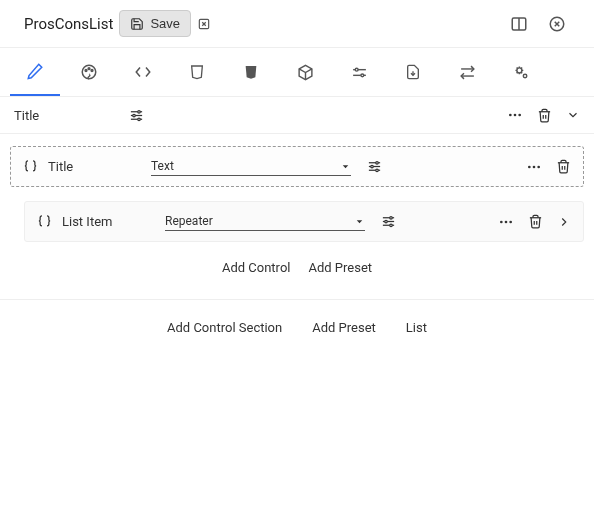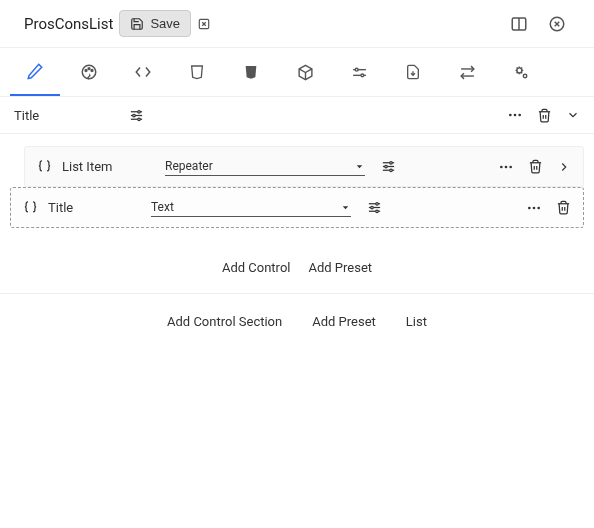--- a/index.html
+++ b/index.html
@@ -146,20 +146,21 @@
       justify-content: center;
       gap: 18px;
       padding: 18px 0;
       color: #333;
     }
     .inline-actions span {
       cursor: pointer;
     }
     .bottom-actions {
       border-top: 1px solid #eee;
+      margin-top: 6px;
       display: flex;
       justify-content: center;
       gap: 30px;
       padding: 20px 0;
       color: #333;
     }
     .bottom-actions span {
       cursor: pointer;
     }
     svg { display: block; }
@@ -308,32 +309,32 @@
     <span>
       <svg width="14" height="14" viewBox="0 0 24 24" fill="none" stroke="currentColor" stroke-width="2">
           <polyline points="6 9 12 15 18 9"></polyline>
         </svg>
     </span>
   </div>
 </div>
 
 <div class="controls-area">
 
-  <div class="control-row solid">
+  <div class="control-row dashed">
     <div class="ctrl-label">
       <span>
         <svg width="15" height="15" viewBox="0 0 24 24" fill="none" stroke="currentColor" stroke-width="2">
             <path d="M8 3c-2 0-3 1-3 3v3c0 1-1 2-2 2 1 0 2 1 2 2v3c0 2 1 3 3 3"></path>
             <path d="M16 3c2 0 3 1 3 3v3c0 1 1 2 2 2-1 0-2 1-2 2v3c0 2-1 3-3 3"></path>
           </svg>
       </span>
-      <span>List Item</span>
+      <span>Title</span>
     </div>
     <div class="select-wrap">
-      <span class="select-text">Repeater</span>
+      <span class="select-text">Text</span>
       <svg width="11" height="11" viewBox="0 0 24 24" fill="currentColor">
           <polygon points="6 9 18 9 12 16"></polygon>
         </svg>
     </div>
     <span>
       <svg width="15" height="15" viewBox="0 0 24 24" fill="none" stroke="currentColor" stroke-width="2">
           <line x1="3" y1="6" x2="21" y2="6"></line>
           <line x1="3" y1="12" x2="21" y2="12"></line>
           <line x1="3" y1="18" x2="21" y2="18"></line>
           <circle cx="16" cy="6" r="2" fill="#fff"></circle>
@@ -350,40 +351,35 @@
           </svg>
       </span>
       <span>
         <svg width="15" height="15" viewBox="0 0 24 24" fill="none" stroke="currentColor" stroke-width="2">
             <polyline points="3 6 5 6 21 6"></polyline>
             <path d="M19 6l-1 14a2 2 0 0 1-2 2H8a2 2 0 0 1-2-2L5 6"></path>
             <path d="M10 11v6M14 11v6"></path>
             <path d="M8 6V4a2 2 0 0 1 2-2h4a2 2 0 0 1 2 2v2"></path>
           </svg>
       </span>
-      <span>
-        <svg width="14" height="14" viewBox="0 0 24 24" fill="none" stroke="currentColor" stroke-width="2">
-            <polyline points="9 6 15 12 9 18"></polyline>
-          </svg>
-      </span>
-    </div>
-  </div>
-
-  <div class="control-row dashed">
+    </div>
+  </div>
+
+  <div class="control-row solid">
     <div class="ctrl-label">
       <span>
         <svg width="15" height="15" viewBox="0 0 24 24" fill="none" stroke="currentColor" stroke-width="2">
             <path d="M8 3c-2 0-3 1-3 3v3c0 1-1 2-2 2 1 0 2 1 2 2v3c0 2 1 3 3 3"></path>
             <path d="M16 3c2 0 3 1 3 3v3c0 1 1 2 2 2-1 0-2 1-2 2v3c0 2-1 3-3 3"></path>
           </svg>
       </span>
-      <span>Title</span>
+      <span>List Item</span>
     </div>
     <div class="select-wrap">
-      <span class="select-text">Text</span>
+      <span class="select-text">Repeater</span>
       <svg width="11" height="11" viewBox="0 0 24 24" fill="currentColor">
           <polygon points="6 9 18 9 12 16"></polygon>
         </svg>
     </div>
     <span>
       <svg width="15" height="15" viewBox="0 0 24 24" fill="none" stroke="currentColor" stroke-width="2">
           <line x1="3" y1="6" x2="21" y2="6"></line>
           <line x1="3" y1="12" x2="21" y2="12"></line>
           <line x1="3" y1="18" x2="21" y2="18"></line>
           <circle cx="16" cy="6" r="2" fill="#fff"></circle>
@@ -400,20 +396,25 @@
           </svg>
       </span>
       <span>
         <svg width="15" height="15" viewBox="0 0 24 24" fill="none" stroke="currentColor" stroke-width="2">
             <polyline points="3 6 5 6 21 6"></polyline>
             <path d="M19 6l-1 14a2 2 0 0 1-2 2H8a2 2 0 0 1-2-2L5 6"></path>
             <path d="M10 11v6M14 11v6"></path>
             <path d="M8 6V4a2 2 0 0 1 2-2h4a2 2 0 0 1 2 2v2"></path>
           </svg>
       </span>
+      <span>
+        <svg width="14" height="14" viewBox="0 0 24 24" fill="none" stroke="currentColor" stroke-width="2">
+            <polyline points="9 6 15 12 9 18"></polyline>
+          </svg>
+      </span>
     </div>
   </div>
 
   <div class="inline-actions">
     <span>Add Control</span>
     <span>Add Preset</span>
   </div>
 </div>
 
 <div class="bottom-actions">

